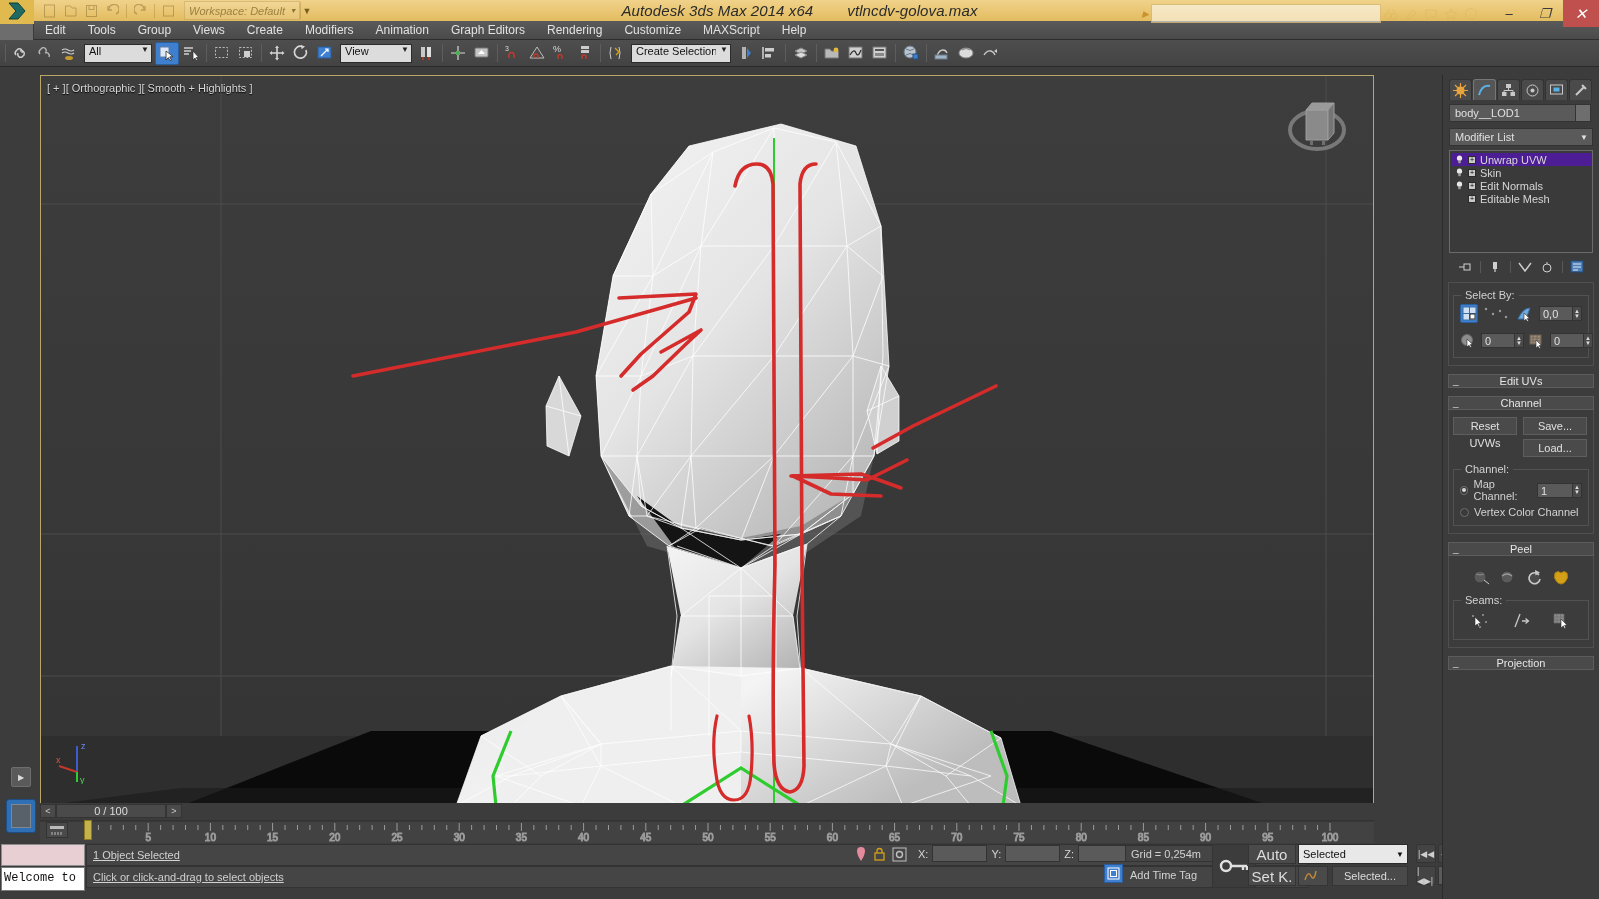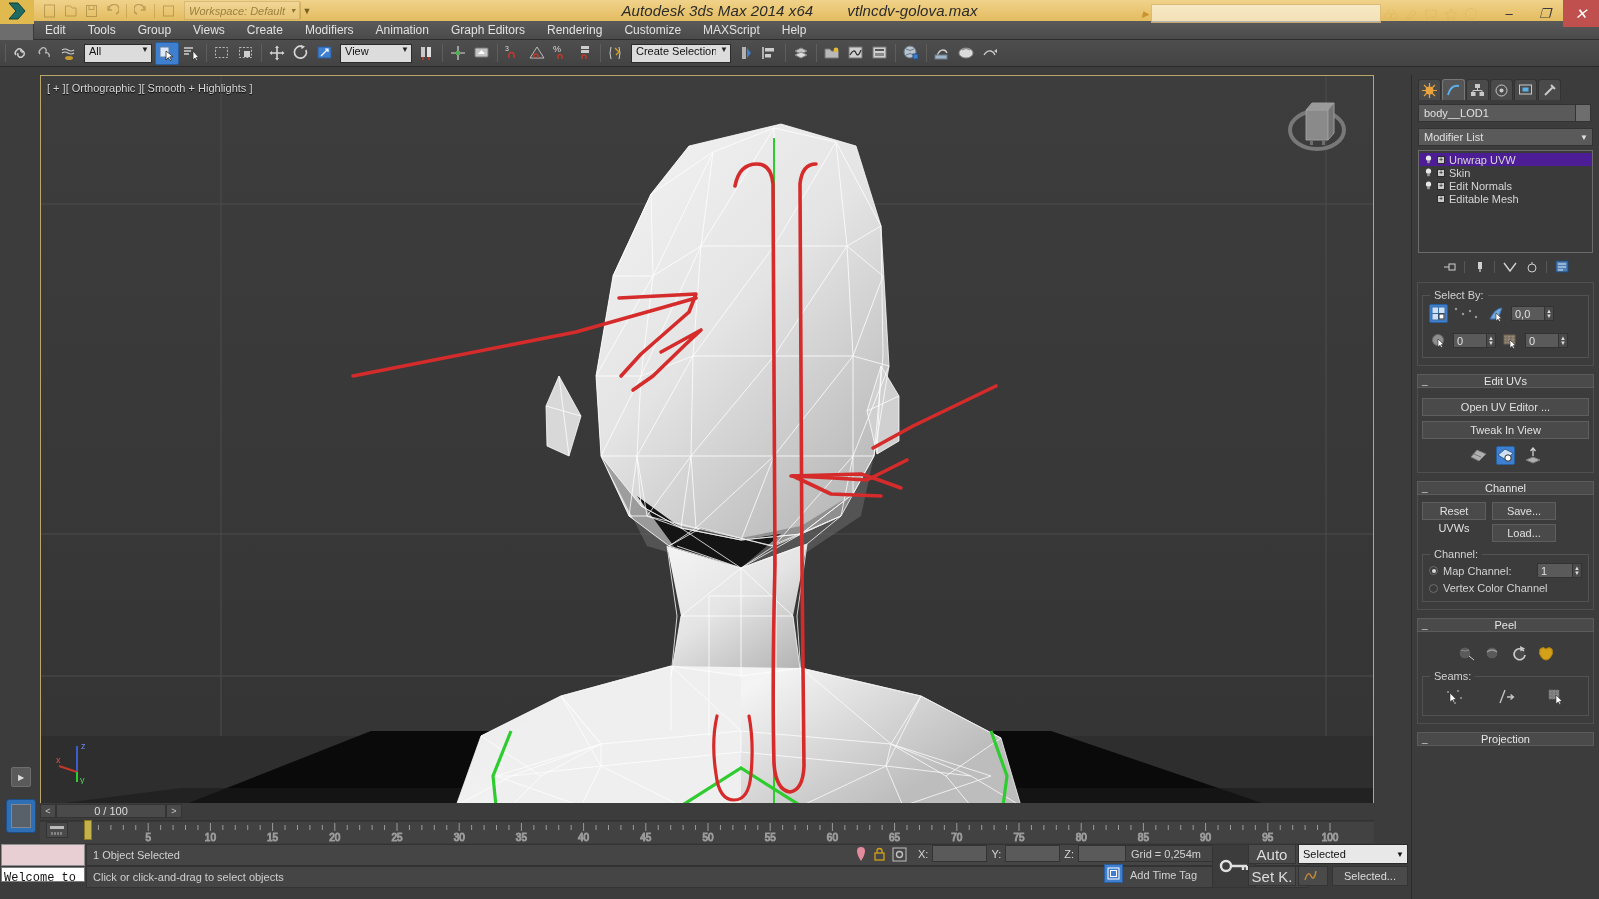--- a/index.html
+++ b/index.html
@@ -150,28 +150,28 @@
     position:absolute; top:820px; left:84px; width:8px; height:20px;
     background:#c6b24a; border:1px solid #8a7a22;
   }
 
   
   .mini{
     position:absolute; left:0; top:843px; width:86px; height:56px; background:#3c3c3c;
   }
   .minitop{ width:84px;height:22px;background:#e8cfd4;border:1px solid #8d8d8d;margin:1px;}
   .minibot{
-    width:84px;height:15px;background:#fff;border:1px solid #7b7b7b;margin:1px;
+    width:84px;height:24px;background:#fff;border:1px solid #7b7b7b;margin:1px;
     font-family:"Liberation Mono", monospace; font-size:12px; color:#111;
     padding:3px 2px; overflow:hidden; white-space:nowrap;
   }
   .statusrow{
     position:absolute; left:86px; height:22px; background:#454545;
     border:1px solid #333; display:flex; align-items:center;
-    padding-left:6px; font-size:11px; color:#d2d2d2;
+    padding-left:6px; font-size:11px; color:#d2d2d2;text-decoration:underline;
   }
   .sr1{ top:844px; width:1222px; }
   .sr2{ top:866px; width:1222px; }
   .prompt{ color:#cfcfcf; }
   .statusicons{ position:absolute; left:855px; top:844px; display:flex; align-items:center; gap:6px; height:22px;}
   .coordfields{ position:absolute; left:918px; top:845px; display:flex; align-items:center; gap:4px; font-size:11px;}
   .cf{ width:55px;height:17px;background:#5a5a5a;border:1px solid #333;}
   .gridlbl{
     position:absolute;left:1125px;top:845px;width:90px;height:17px;background:#454545;
     border:1px solid #333;font-size:11px;line-height:16px;padding-left:5px;color:#d2d2d2;
@@ -209,21 +209,21 @@
   .playbar{ position:absolute;left:1416px;top:844px;display:flex;flex-direction:column;gap:3px;}
   .pbrow{ display:flex;align-items:center;gap:2px;}
   .pbtn{
     width:20px;height:19px;background:#444;border:1px solid #343434;border-radius:2px;
     display:flex;align-items:center;justify-content:center;color:#cfcfcf;font-size:9px;
   }
   .pfield{ width:82px;height:19px;background:#5a5a5a;border:1px solid #333;color:#ddd;font-size:11px;padding-left:4px;line-height:18px;}
 
   
   .cmdpanel{
-    position:absolute; right:0; top:75px; width:188px; height:824px;
+    position:absolute; right:0; top:75px; width:157px; height:824px;
     background:#3c3c3c; border-left:1px solid #2b2b2b;
   }
   .ptabs{ display:flex; align-items:center; gap:1px; padding:4px 2px 2px 6px; }
   .ptab{
     width:23px;height:21px;background:#4a4a4a;border:1px solid #333;border-bottom:none;
     border-radius:3px 3px 0 0; display:flex;align-items:center;justify-content:center;
   }
   .ptab.act{ background:#555; border-color:#777;}
   .namefield{
     margin:2px 8px 0 6px; height:18px; background:#5a5a5a; border:1px solid #333;
@@ -1221,44 +1221,20 @@
           </div>
         </div>
       </div>
     </div>
 
     <div class="rollout">
       <div class="rhead">
         <span class="minus">_</span>
         <span>Edit UVs</span>
       </div>
-      <div class="rbody">
-        <div class="pbtnwide">Open UV Editor ...</div>
-        <div class="pbtnwide">Tweak In View</div>
-        <div class="iconrow">
-          <div class="ibtn">
-            <svg width="17" height="17">
-                <path d="M1 10 L7 3 L16 7 L9 14 Z" fill="#b0b0b0" stroke="#7a7a7a"></path>
-                <path d="M4 7 L11 10" stroke="#7a7a7a"></path>
-              </svg>
-          </div>
-          <div class="ibtn act">
-            <svg width="17" height="17">
-                <path d="M1 8 L8 2 L16 6 L9 13 Z" fill="#cfe0f2" stroke="#2a5f9e"></path>
-                <circle cx="11" cy="11" r="3.2" fill="#fff" stroke="#2b2b2b"></circle>
-              </svg>
-          </div>
-          <div class="ibtn">
-            <svg width="17" height="17">
-                <path d="M2 13 L9 10 L16 13 L9 16 Z" fill="#b0b0b0" stroke="#7a7a7a"></path>
-                <path d="M9 9 v-7 M6.5 4 L9 1 L11.5 4" fill="none" stroke="#cfcfcf" stroke-width="1.3"></path>
-              </svg>
-          </div>
-        </div>
-      </div>
     </div>
 
     <div class="rollout">
       <div class="rhead">
         <span class="minus">_</span>
         <span>Channel</span>
       </div>
       <div class="rbody">
         <div style="display:flex;gap:6px;align-items:flex-start;margin-top:2px">
           <div class="pbtnhalf" style="margin-top:0">Reset UVWs</div>

